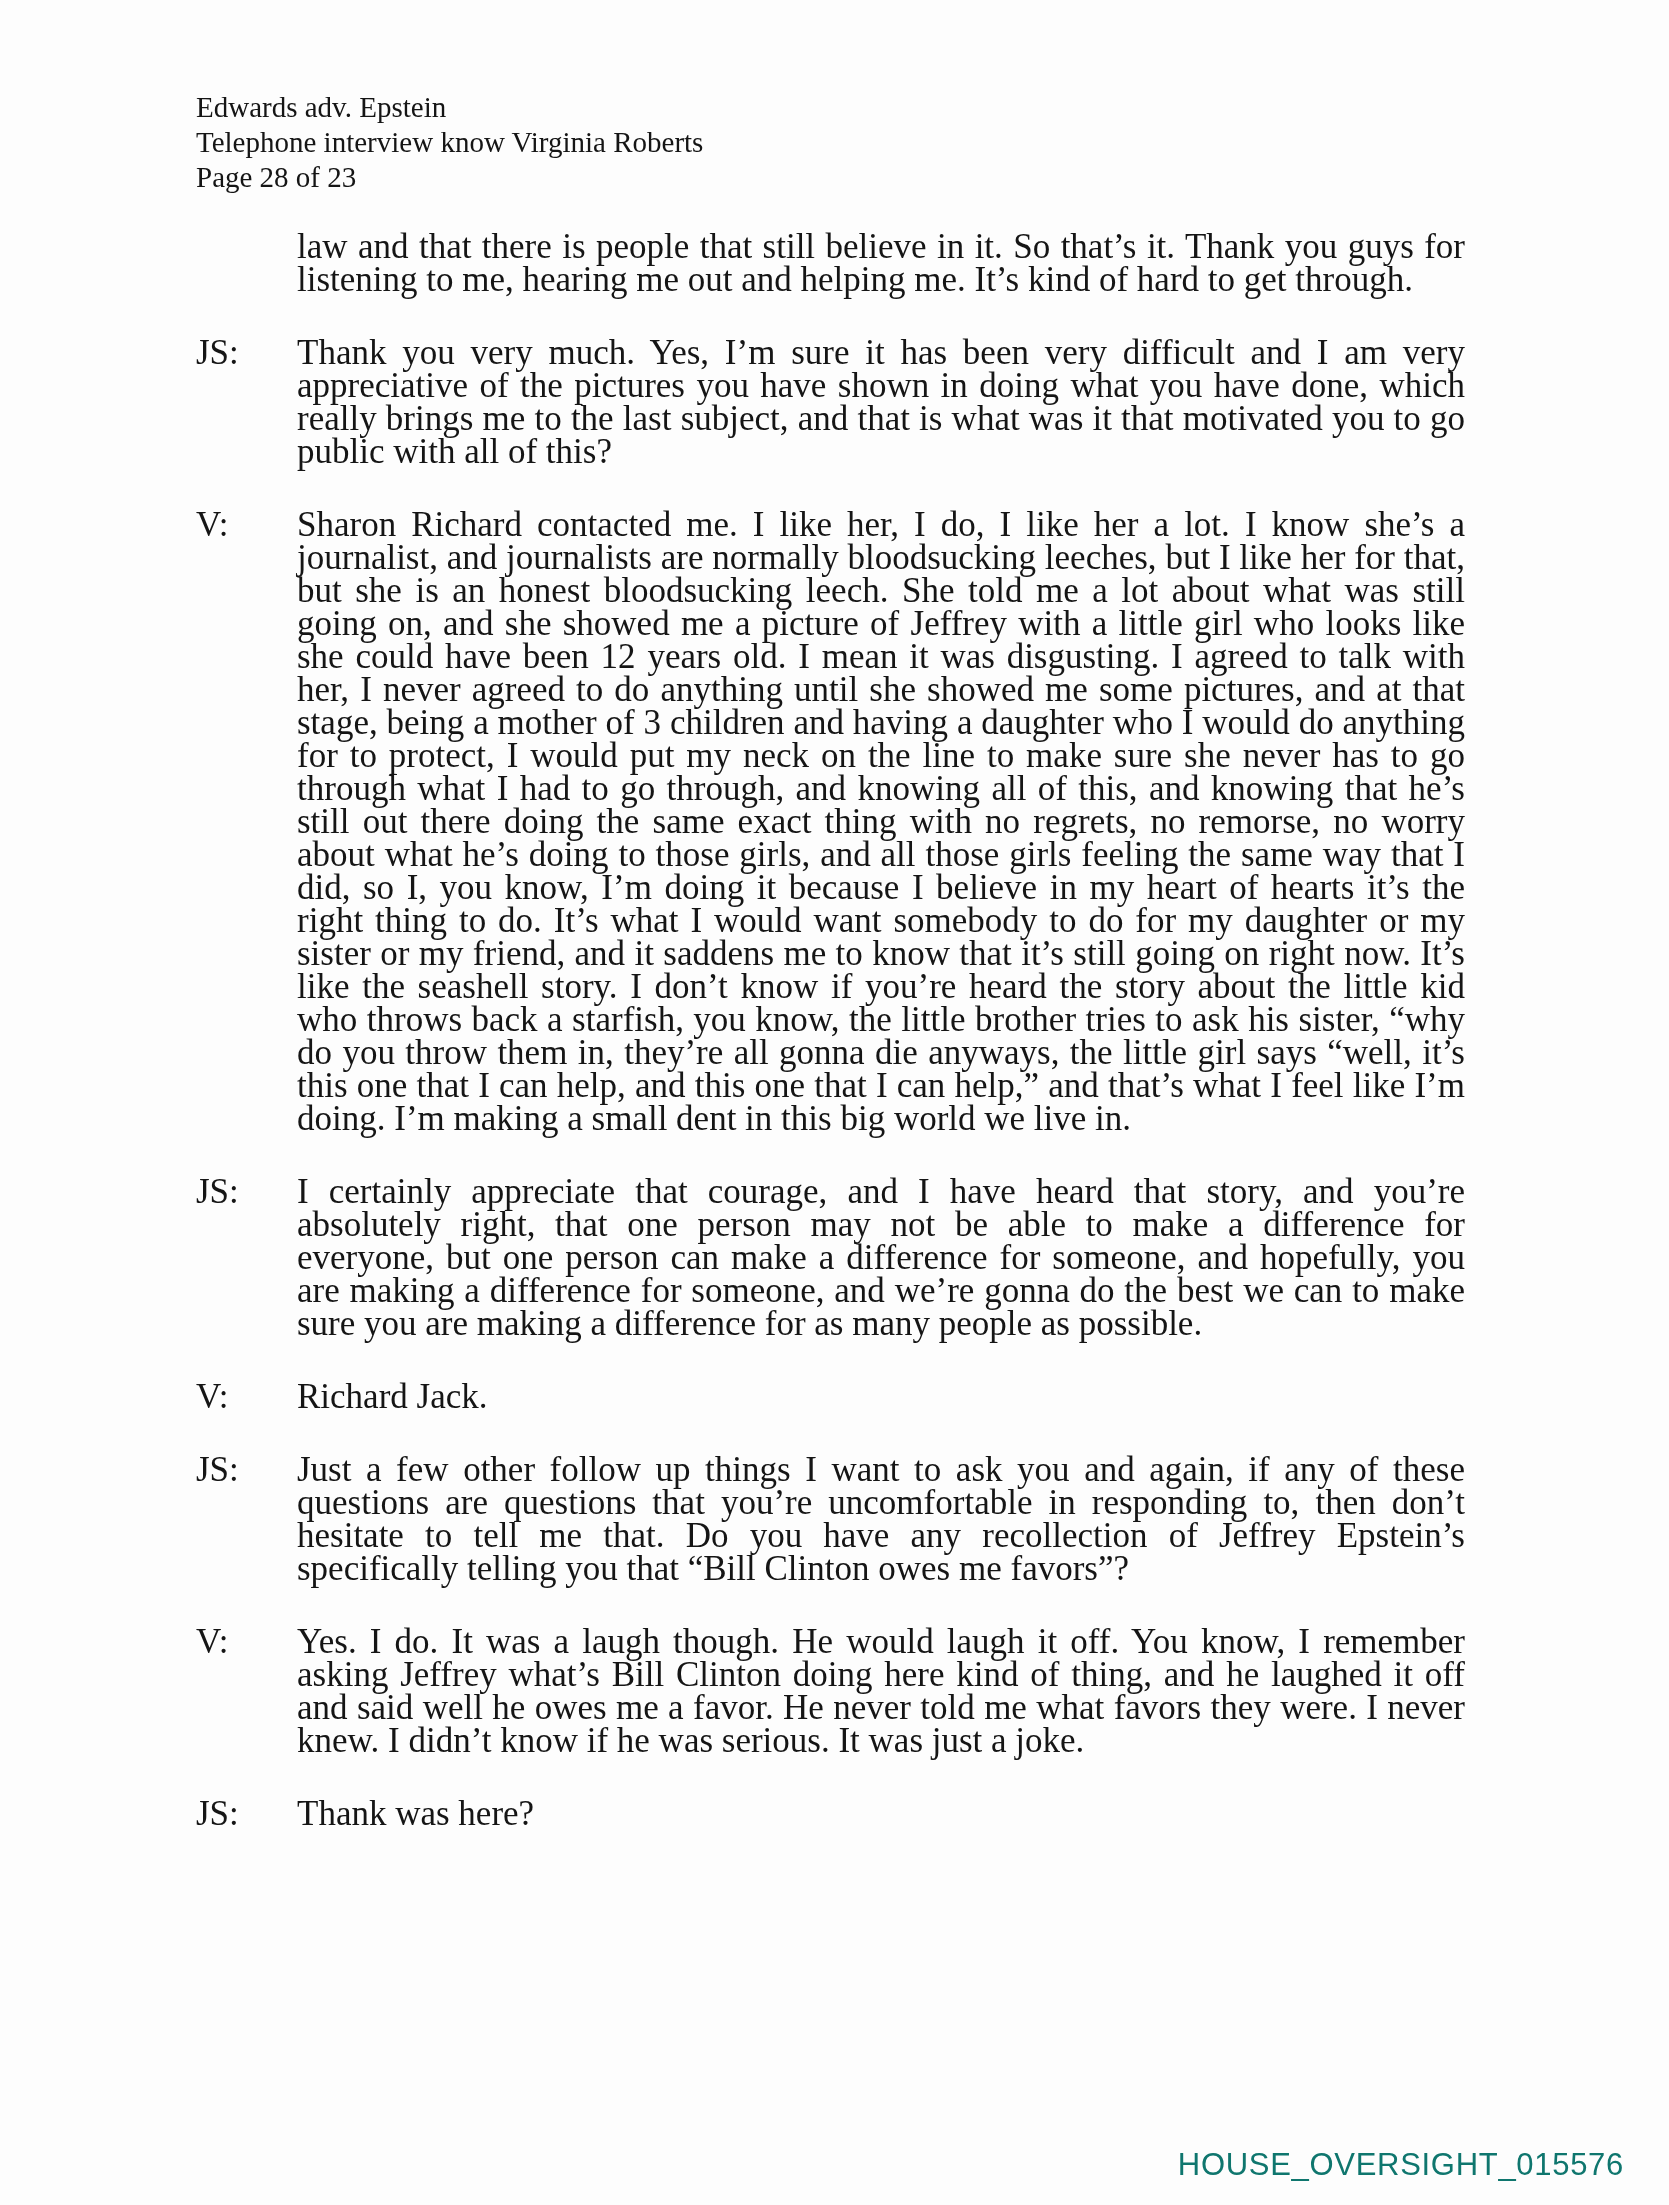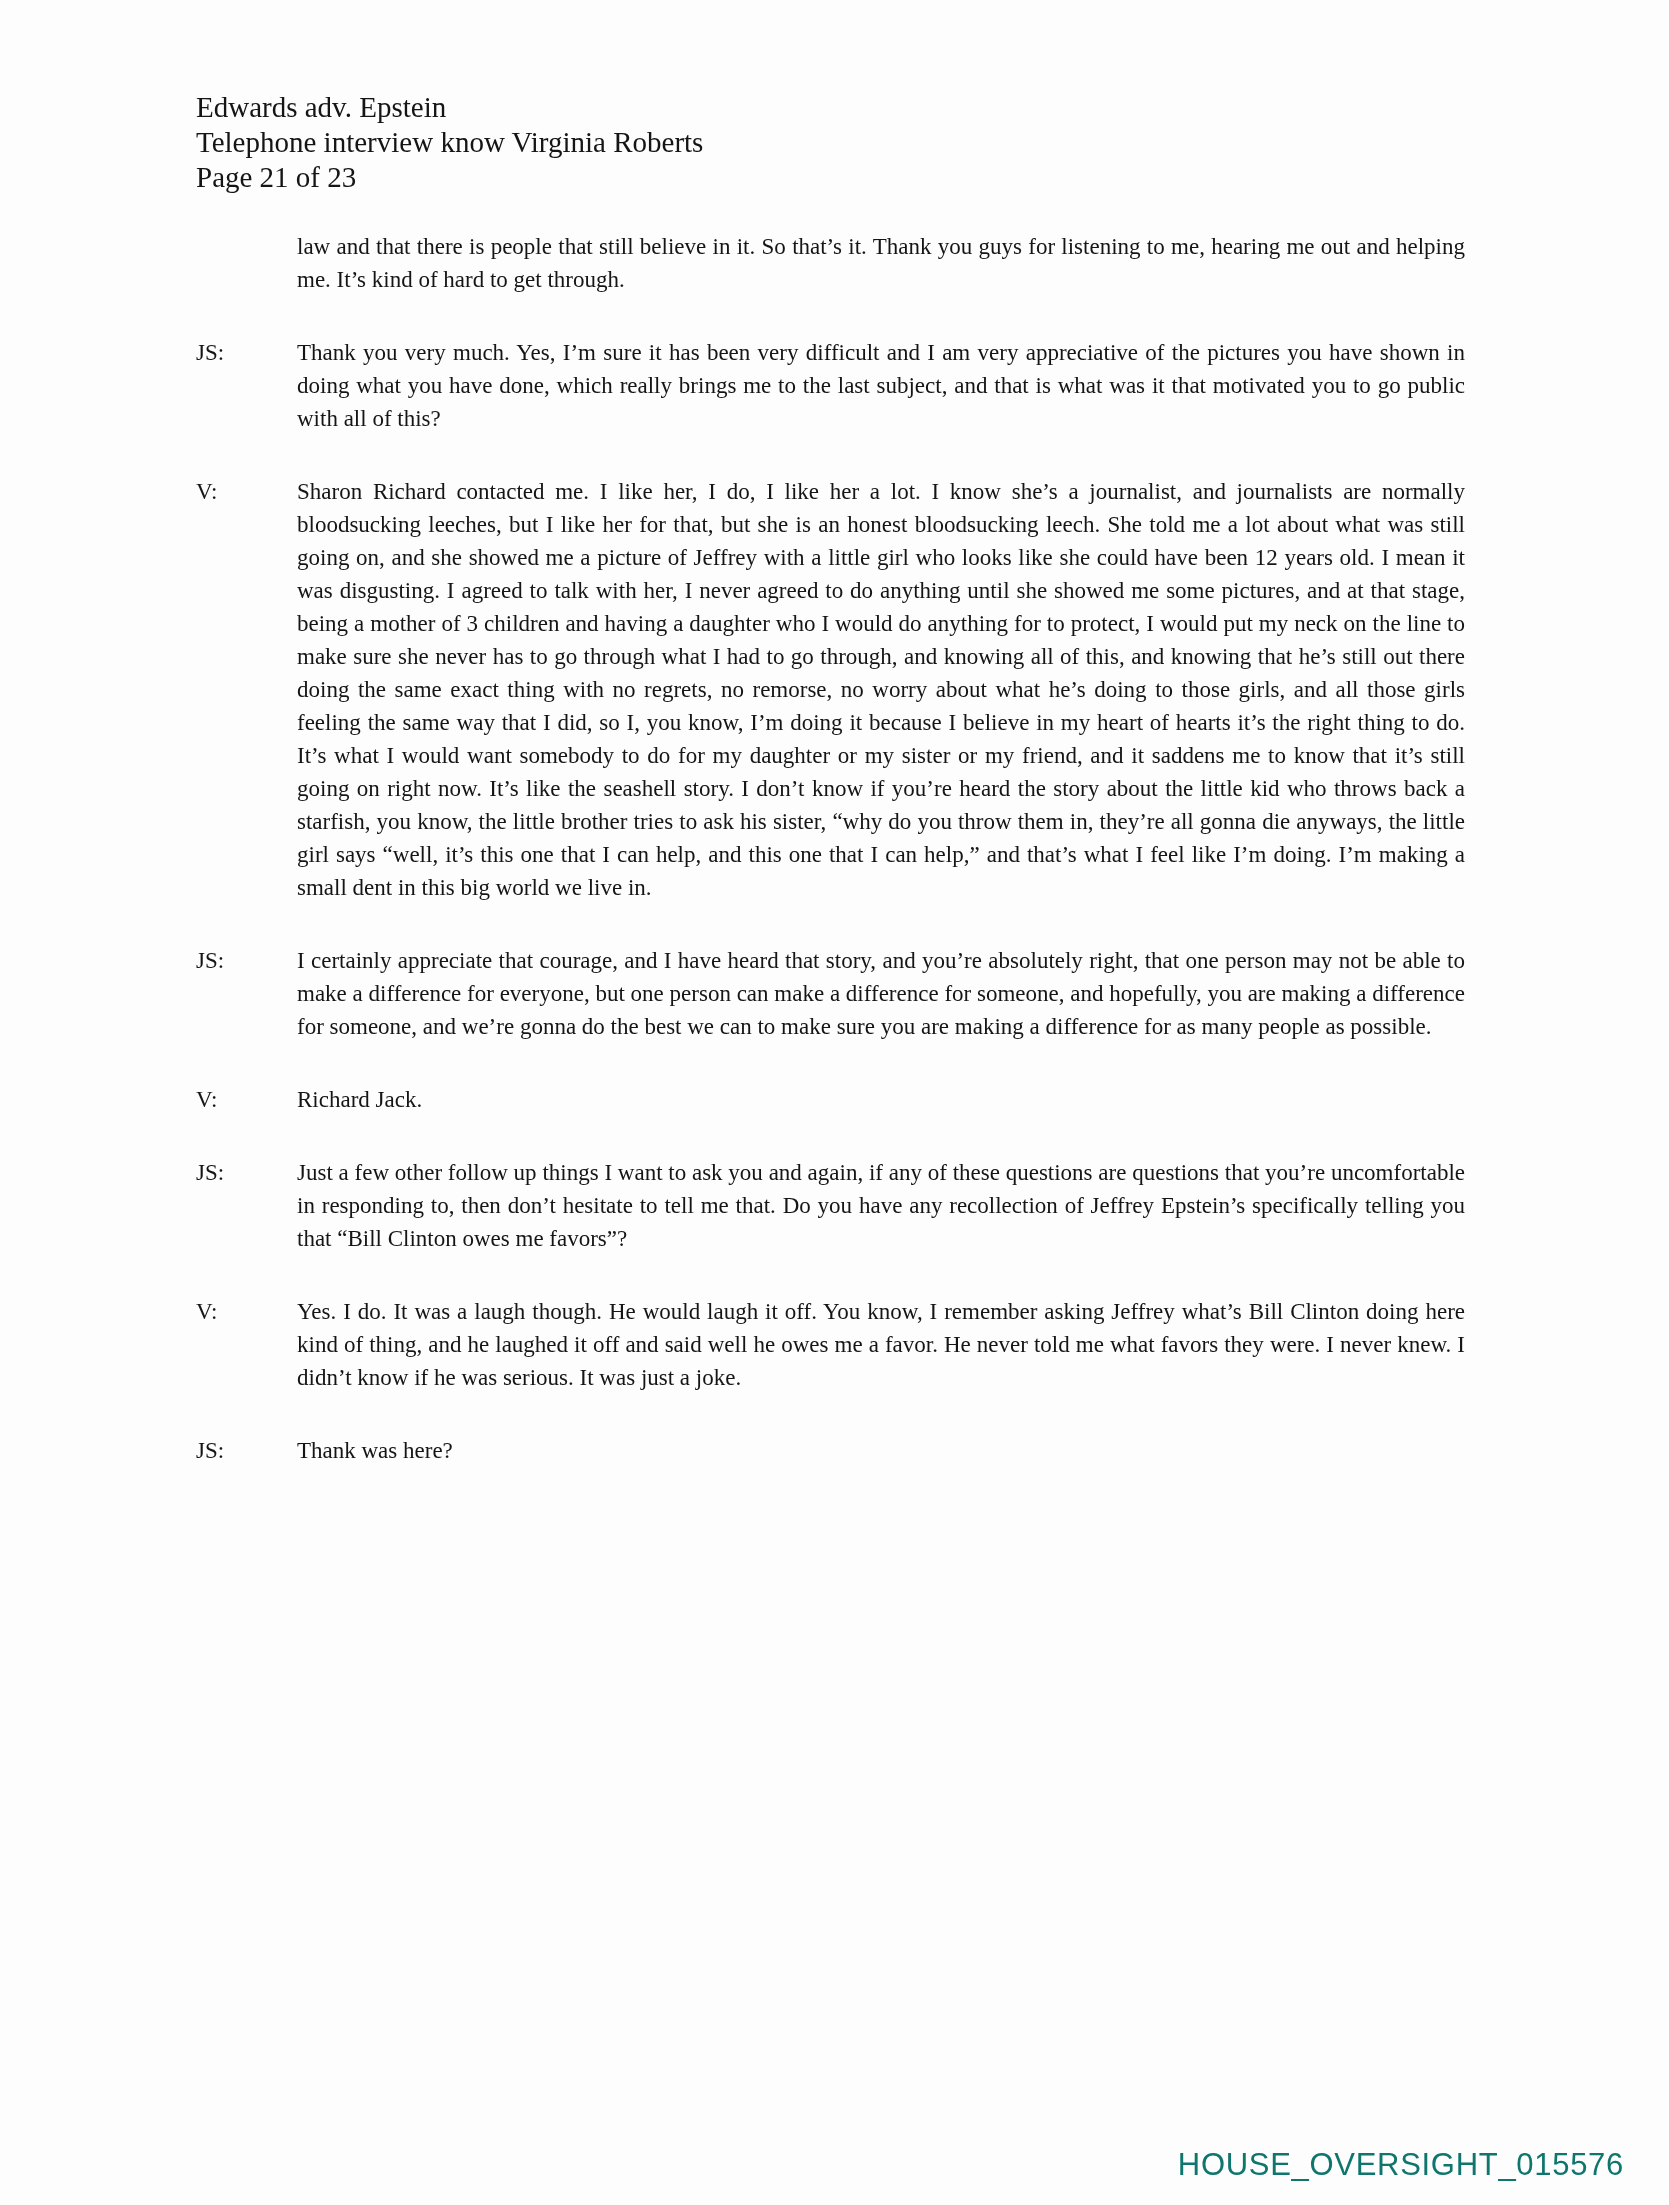--- a/index.html
+++ b/index.html
@@ -31,21 +31,21 @@
   .transcript {
     position: absolute;
     left: 196px;
     top: 230px;
     width: 1269px;
   }
   .turn {
     display: flex;
     align-items: flex-start;
     margin-bottom: 40px;
-    font-size: 23px;
+    font-size: 35px;
     line-height: 33px;
   }
   .speaker {
     flex: 0 0 101px;
     width: 101px;
   }
   .utterance {
     flex: 1 1 auto;
     text-align: justify;
   }
@@ -60,21 +60,21 @@
   }
 </style>
 </head>
 <body>
 
 <div class="page">
 
   <header class="doc-header">
     <div>Edwards adv. Epstein</div>
     <div>Telephone interview know Virginia Roberts</div>
-    <div>Page 21 of 23</div>
+    <div>Page 28 of 23</div>
   </header>
 
   <main class="transcript">
 
     <div class="turn">
       <div class="speaker"></div>
       <div class="utterance">law and that there is people that still believe in it.  So that’s it.  Thank you guys for listening to me, hearing me out and helping me.  It’s kind of hard to get through.</div>
     </div>
 
     <div class="turn">

